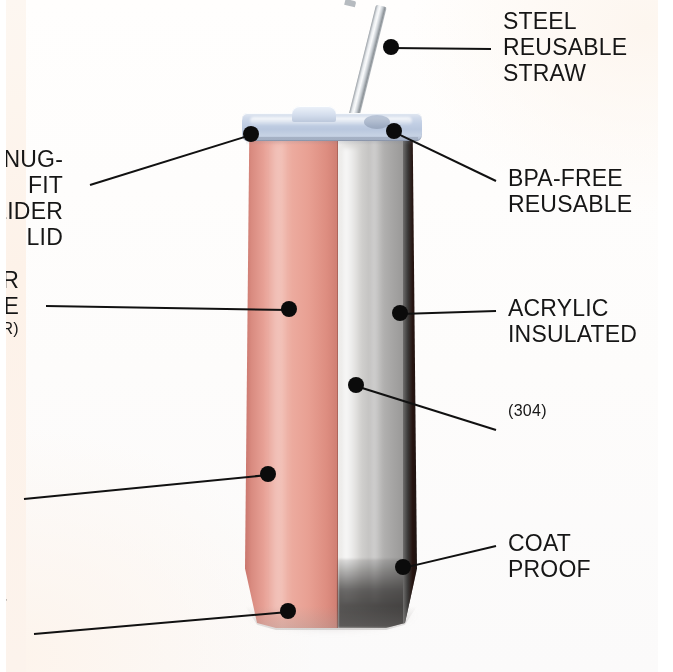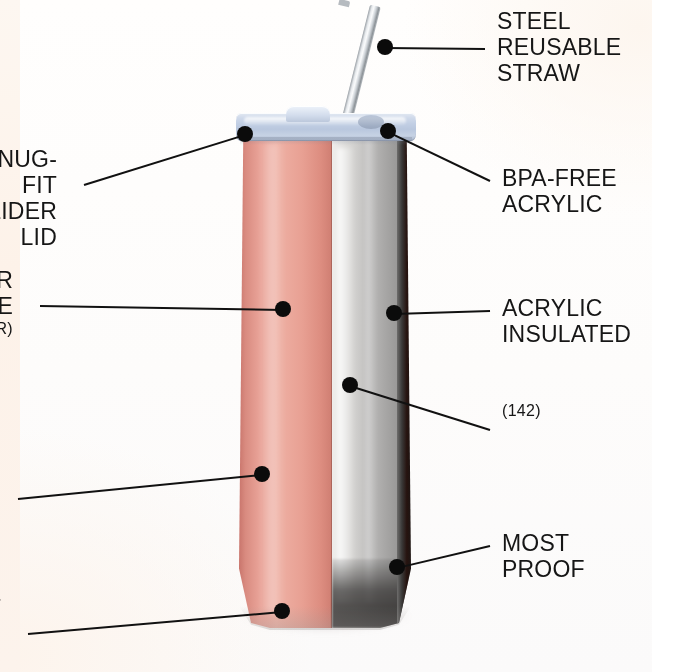--- a/index.html
+++ b/index.html
@@ -12,20 +12,21 @@
     background: #ffffff;
     font-family: "Liberation Sans", sans-serif;
     overflow: hidden;
   }
   #stage {
     position: relative;
     width: 652px;
     height: 672px;
     background: #fefdfc;
     overflow: hidden;
+    margin-left: 6px;
   }
   
   .bg-wash {
     position: absolute;
     inset: 0;
     background:
       radial-gradient(120% 90% at 2% 98%, #fdf4ec 0%, rgba(253,244,236,0) 38%),
       radial-gradient(90% 70% at 98% 4%, #fdf6ef 0%, rgba(253,246,239,0) 40%),
       linear-gradient(180deg, #fffefd 0%, #fdfcfb 55%, #fbfafa 100%);
   }
@@ -262,39 +263,39 @@
       <div class="label l" style="left: 497px; top: 8px;"><span>STEEL
 REUSABLE
 STRAW</span></div>
       <div class="leader" style="left: 485px; top: 48px; width: 100.005px; transform: rotate(-179.427deg);"></div>
       <div class="dot" style="left: 385px; top: 47px;"></div>
       <div class="label r" style="top: 146px; right: 595px;"><span>SNUG-FIT
 SLIDER LID</span></div>
       <div class="leader" style="left: 84px; top: 184px; width: 168.585px; transform: rotate(-17.2527deg);"></div>
       <div class="dot" style="left: 245px; top: 134px;"></div>
       <div class="label l" style="left: 502px; top: 165px;"><span>BPA-FREE
-ACRYLIC</span></div>
+REUSABLE</span></div>
       <div class="leader" style="left: 490px; top: 180px; width: 113.159px; transform: rotate(-154.341deg);"></div>
       <div class="dot" style="left: 388px; top: 131px;"></div>
       <div class="label r" style="top: 267px; right: 639px;"><span>DISHWASHER
 SAFE</span><span class="sub">(TOP DRAWER)</span></div>
       <div class="leader" style="left: 40px; top: 305px; width: 243.033px; transform: rotate(0.943055deg);"></div>
       <div class="dot" style="left: 283px; top: 309px;"></div>
       <div class="label l" style="left: 502px; top: 295px;"><span>ACRYLIC
 INSULATED</span></div>
       <div class="leader" style="left: 490px; top: 310px; width: 96.0469px; transform: rotate(178.21deg);"></div>
       <div class="dot" style="left: 394px; top: 313px;"></div>
-      <div class="label l" style="left: 502px; top: 401px;"><span class="sub">(142)</span></div>
+      <div class="label l" style="left: 502px; top: 401px;"><span class="sub">(304)</span></div>
       <div class="leader" style="left: 490px; top: 429px; width: 146.751px; transform: rotate(-162.553deg);"></div>
       <div class="dot" style="left: 350px; top: 385px;"></div>
       <div class="label r" style="top: 460px; right: 661px;"><span>POWDER COAT
 MATTE FINISH</span></div>
       <div class="leader" style="left: 18px; top: 498px; width: 245.177px; transform: rotate(-5.61758deg);"></div>
       <div class="dot" style="left: 262px; top: 474px;"></div>
-      <div class="label l" style="left: 502px; top: 530px;"><span>MOST
+      <div class="label l" style="left: 502px; top: 530px;"><span>COAT
 PROOF</span></div>
       <div class="leader" style="left: 490px; top: 545px; width: 95.5667px; transform: rotate(166.691deg);"></div>
       <div class="dot" style="left: 397px; top: 567px;"></div>
       <div class="label r" style="top: 595px; right: 651px;"><span>FITS MOST
 CUPHOLDERS</span></div>
       <div class="leader" style="left: 28px; top: 633px; width: 254.951px; transform: rotate(-4.95027deg);"></div>
       <div class="dot" style="left: 282px; top: 611px;"></div>
     </div>
 </div>
 

